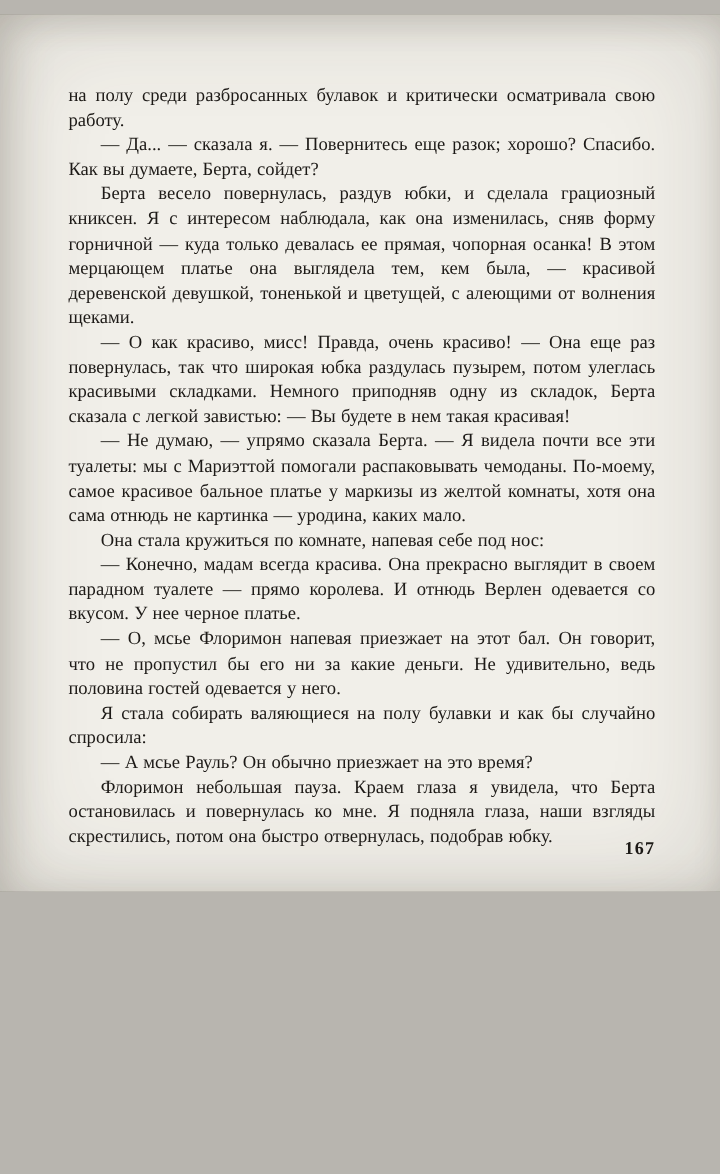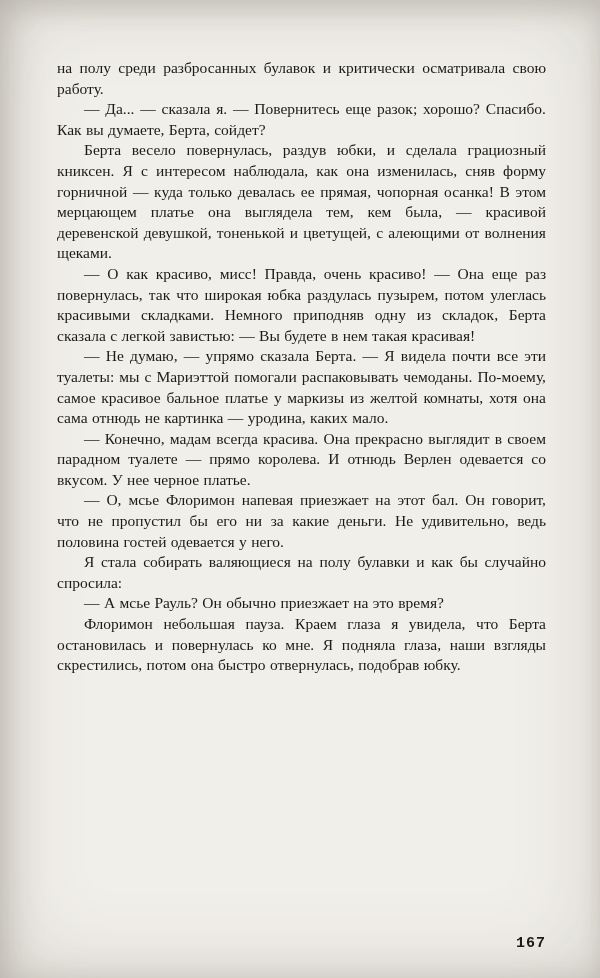--- a/index.html
+++ b/index.html
@@ -3,22 +3,22 @@
 <meta charset="utf-8">
 <style>
   html, body {
     margin: 0;
     padding: 0;
     background: #b8b5af;
   }
   .scan-page {
     position: relative;
     width: 600px;
-    height: 978px;
-    margin: 0 auto;
+    height: 731px;
+    margin: 12px auto;
     background: #f1efe9;
     overflow: hidden;
     box-shadow:
       inset 0 0 90px rgba(70, 62, 50, 0.16),
       inset 14px 0 34px rgba(70, 62, 50, 0.14),
       inset 0 10px 24px rgba(70, 62, 50, 0.10);
     font-family: "Liberation Serif", "DejaVu Serif", serif;
   }
   .text-block {
     position: absolute;
@@ -41,33 +41,33 @@
     text-indent: 0;
   }
   .page-number {
     position: absolute;
     right: 54px;
     bottom: 26px;
     font-size: 15px;
     font-weight: bold;
     color: #1d1a17;
     letter-spacing: 1px;
-    font-family: Liberation Mono, monospace;
   }
 </style>
 </head>
 <body>
 
 <div class="scan-page">
   <div class="text-block">
     <p class="no-indent">на полу среди разбросанных булавок и критически осматривала свою работу.</p>
     <p>— Да... — сказала я. — Повернитесь еще разок; хорошо? Спасибо. Как вы думаете, Берта, сойдет?</p>
     <p>Берта весело повернулась, раздув юбки, и сделала грациозный книксен. Я с интересом наблюдала, как она изменилась, сняв форму горничной — куда только девалась ее прямая, чопорная осанка! В этом мерцающем платье она выглядела тем, кем была, — красивой деревенской девушкой, тоненькой и цветущей, с алеющими от волнения щеками.</p>
     <p>— О как красиво, мисс! Правда, очень красиво! — Она еще раз повернулась, так что широкая юбка раздулась пузырем, потом улеглась красивыми складками. Немного приподняв одну из складок, Берта сказала с легкой завистью: — Вы будете в нем такая красивая!</p>
     <p>— Не думаю, — упрямо сказала Берта. — Я видела почти все эти туалеты: мы с Мариэттой помогали распаковывать чемоданы. По-моему, самое красивое бальное платье у маркизы из желтой комнаты, хотя она сама отнюдь не картинка — уродина, каких мало.</p>
+    <p>Она стала кружиться по комнате, напевая себе под нос:</p>
     <p>— Конечно, мадам всегда красива. Она прекрасно выглядит в своем парадном туалете — прямо королева. И отнюдь Верлен одевается со вкусом. У нее черное платье.</p>
     <p>— О, мсье Флоримон напевая приезжает на этот бал. Он говорит, что не пропустил бы его ни за какие деньги. Не удивительно, ведь половина гостей одевается у него.</p>
     <p>Я стала собирать валяющиеся на полу булавки и как бы случайно спросила:</p>
     <p>— А мсье Рауль? Он обычно приезжает на это время?</p>
     <p>Флоримон небольшая пауза. Краем глаза я увидела, что Берта остановилась и повернулась ко мне. Я подняла глаза, наши взгляды скрестились, потом она быстро отвернулась, подобрав юбку.</p>
   </div>
   <div class="page-number">167</div>
 </div>
 
 </body></html>

